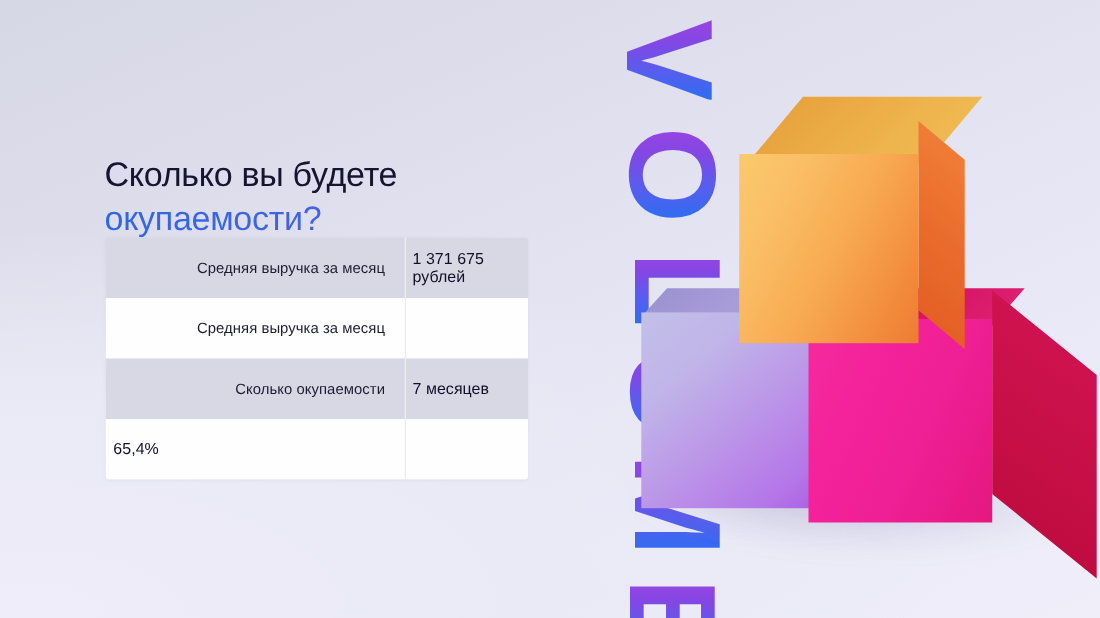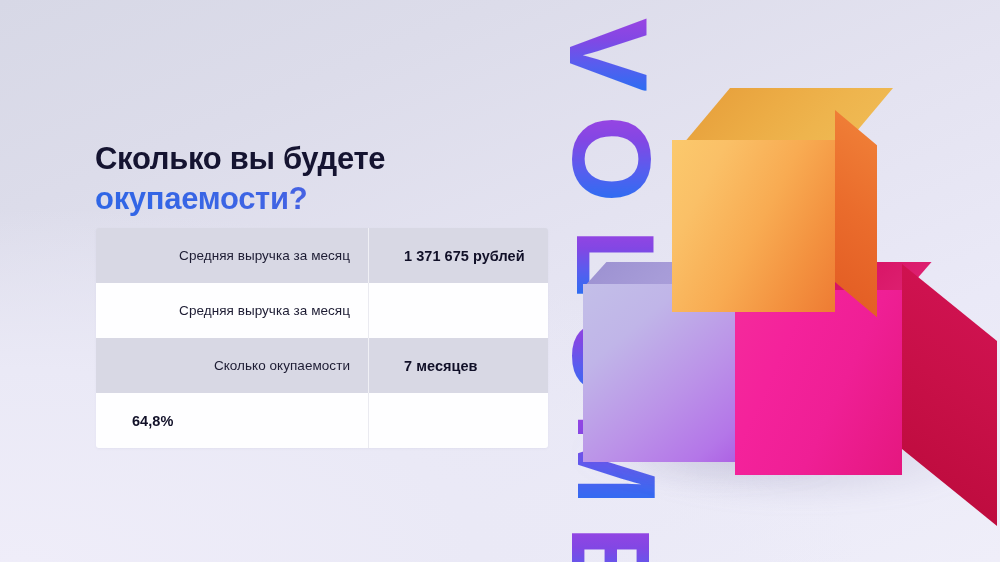--- a/index.html
+++ b/index.html
@@ -11,48 +11,48 @@
   #stage{
     position:relative;width:1000px;height:562px;overflow:hidden;
     background:
       radial-gradient(120% 90% at 2% 100%, #efedf9 0%, #eae9f6 38%, rgba(234,233,246,0) 70%),
       linear-gradient(157deg, #d7d8e6 0%, #dcdcea 22%, #e4e3f1 48%, #eae9f7 72%, #efeef9 100%);
   }
 
   
   #title{
     position:absolute;left:95px;top:118px;width:470px;
-    font-size:31px;font-weight:bold;line-height:1.30;
+    font-size:31px;font-weight:normal;line-height:1.30;
     letter-spacing:-0.3px;
   }
   #title .l1{display:block;color:#151431;}
   #title .l2{
     display:block;
     background:linear-gradient(90deg,#2f66e6 0%,#3f64e4 38%,#5a59dd 66%,#8049cf 100%);
     -webkit-background-clip:text;background-clip:text;
     color:transparent;-webkit-text-fill-color:transparent;
   }
 
   
   #table{
-    position:absolute;left:96px;top:228px;width:452px;
+    position:absolute;left:96px;top:216px;width:384px;
     border-radius:3px;overflow:hidden;
     box-shadow:0 1px 3px rgba(60,60,110,.05);
   }
   .row{display:flex;height:55px;align-items:center;position:relative;}
   .row.alt{background:#d8d8e4;}
   .row.plain{background:#fefeff;}
   .c-label{
     width:272px;box-sizing:border-box;padding-right:18px;
     text-align:right;font-size:13.5px;color:#1d1c33;
     letter-spacing:.05px;
   }
   .c-value{
-    flex:1;box-sizing:border-box;padding-left:36px;
-    text-align:left;font-size:14.5px;font-weight:bold;color:#111028;
+    flex:1;box-sizing:border-box;padding-left:7px;
+    text-align:left;font-size:14.5px;font-weight:normal;color:#111028;
     letter-spacing:.05px;
   }
   .row::after{
     content:"";position:absolute;left:272px;top:0;width:1px;height:100%;
     background:rgba(255,255,255,.62);
   }
   .row.plain::after{background:rgba(216,216,228,.55);}
 
   
   #letters{
@@ -190,17 +190,17 @@
       <div class="c-value">1 371 675 рублей</div>
     </div>
     <div class="row plain">
       <div class="c-label">Средняя выручка за месяц</div>
     </div>
     <div class="row alt">
       <div class="c-label">Сколько окупаемости</div>
       <div class="c-value">7 месяцев</div>
     </div>
     <div class="row plain">
-      <div class="c-value">64,8%</div>
+      <div class="c-value">65,4%</div>
     </div>
   </div>
 
 </div>
 
 </body></html>

